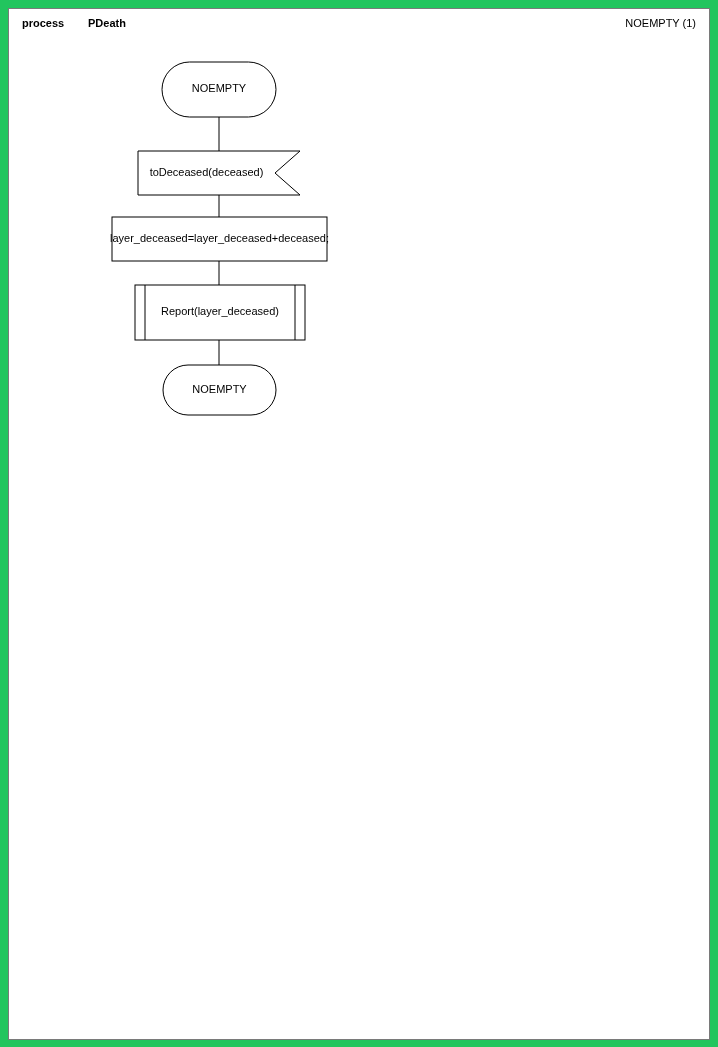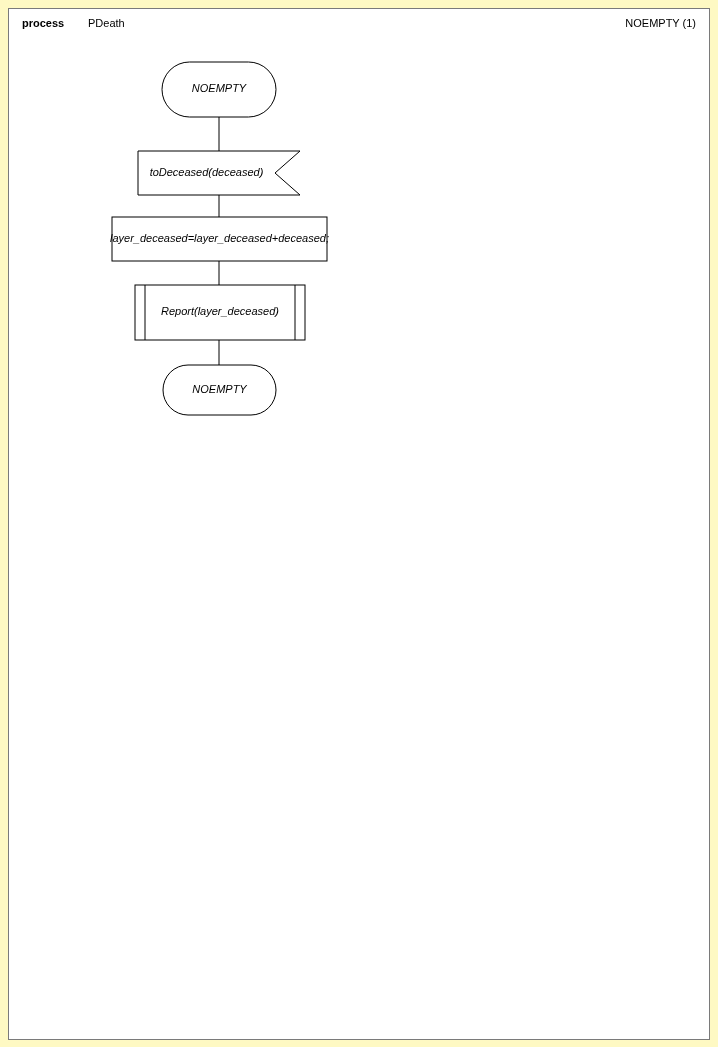--- a/index.html
+++ b/index.html
@@ -10,21 +10,21 @@
   }
   body {
     font-family: "Liberation Sans", "DejaVu Sans", sans-serif;
     -webkit-font-smoothing: antialiased;
   }
 
   #page {
     position: relative;
     width: 718px;
     height: 1047px;
-    background: #fef9c3;
+    background: #22c55e;
     overflow: hidden;
   }
 
   
   #page-frame {
     position: absolute;
     left: 8px;
     top: 8px;
     width: 702px;
     height: 1032px;
@@ -48,35 +48,34 @@
     color: #000000;
     white-space: nowrap;
     line-height: 13px;
   }
   #hdr-kind {
     left: 14px;
     font-weight: bold;
   }
   #hdr-name {
     left: 80px;
-    font-weight: normal;
+    font-weight: bold;
   }
   #hdr-page {
     right: 14px;
     font-weight: normal;
   }
 
   
   #diagram {
     position: absolute;
     left: 0;
     top: 0;
     width: 690px;
     height: 1047px;
-    font-style: italic;
   }
   #diagram svg {
     display: block;
   }
   .sym {
     fill: #ffffff;
     stroke: #000000;
     stroke-width: 1;
     stroke-linejoin: miter;
   }

